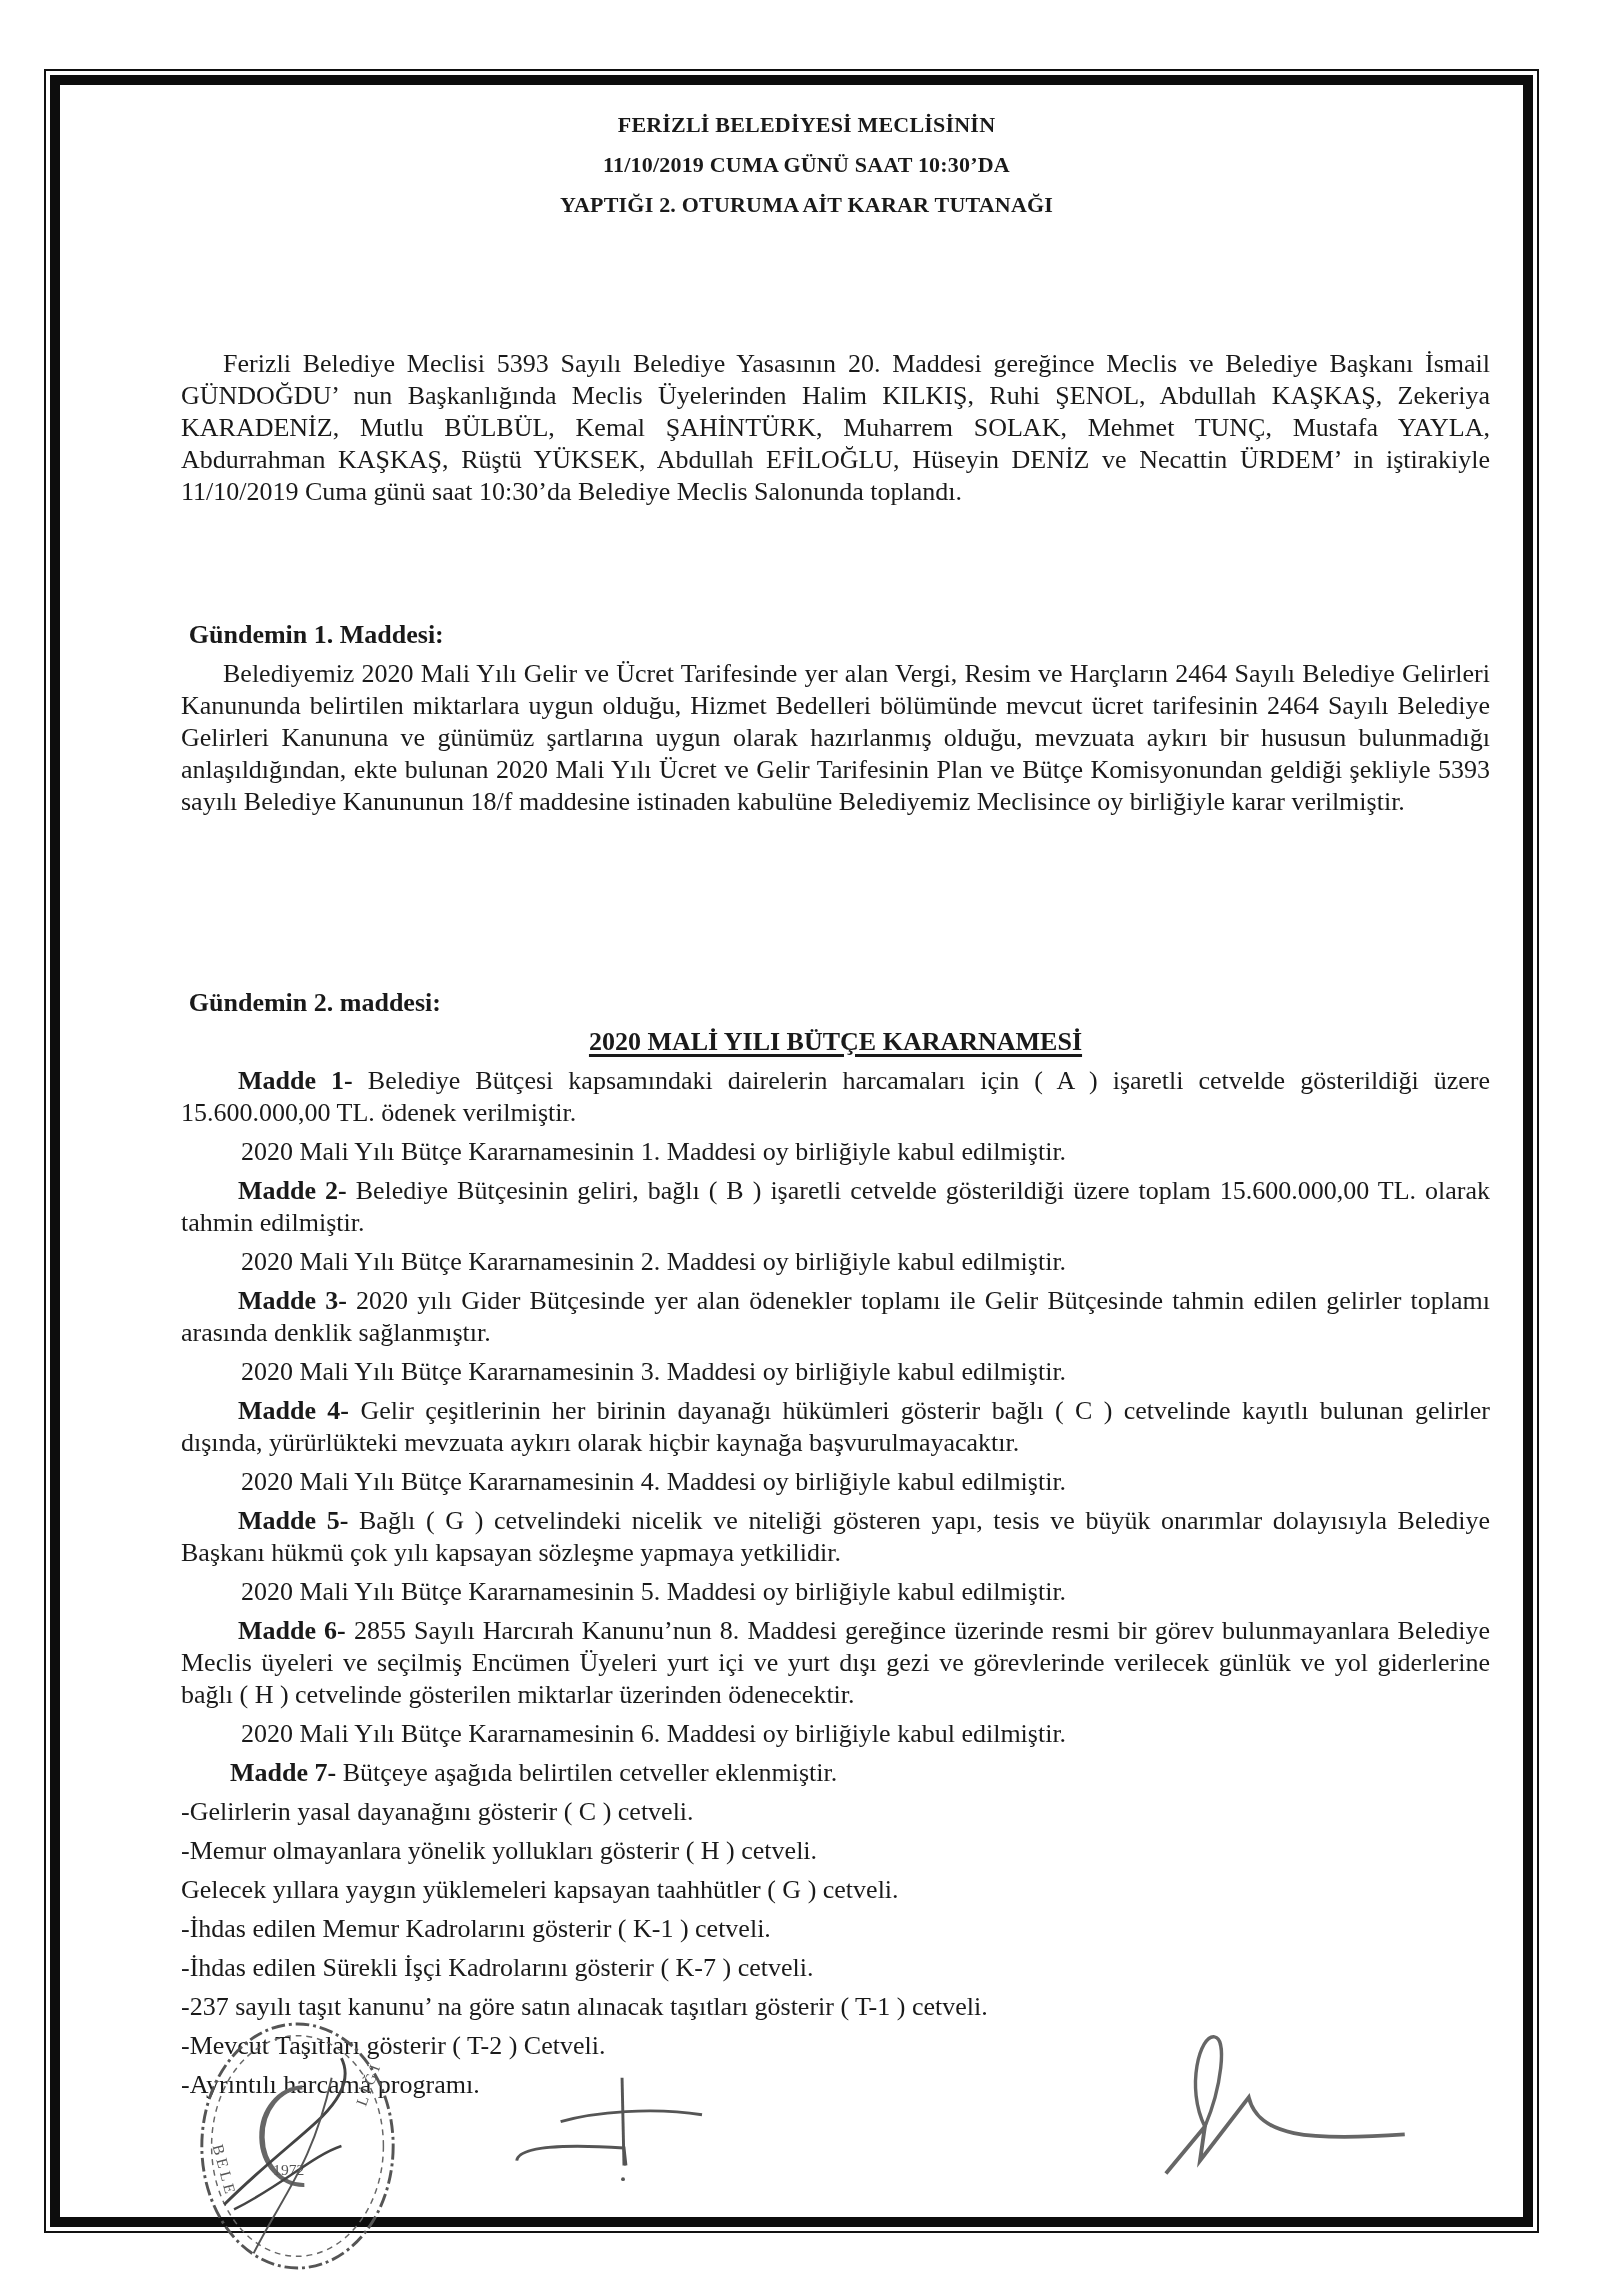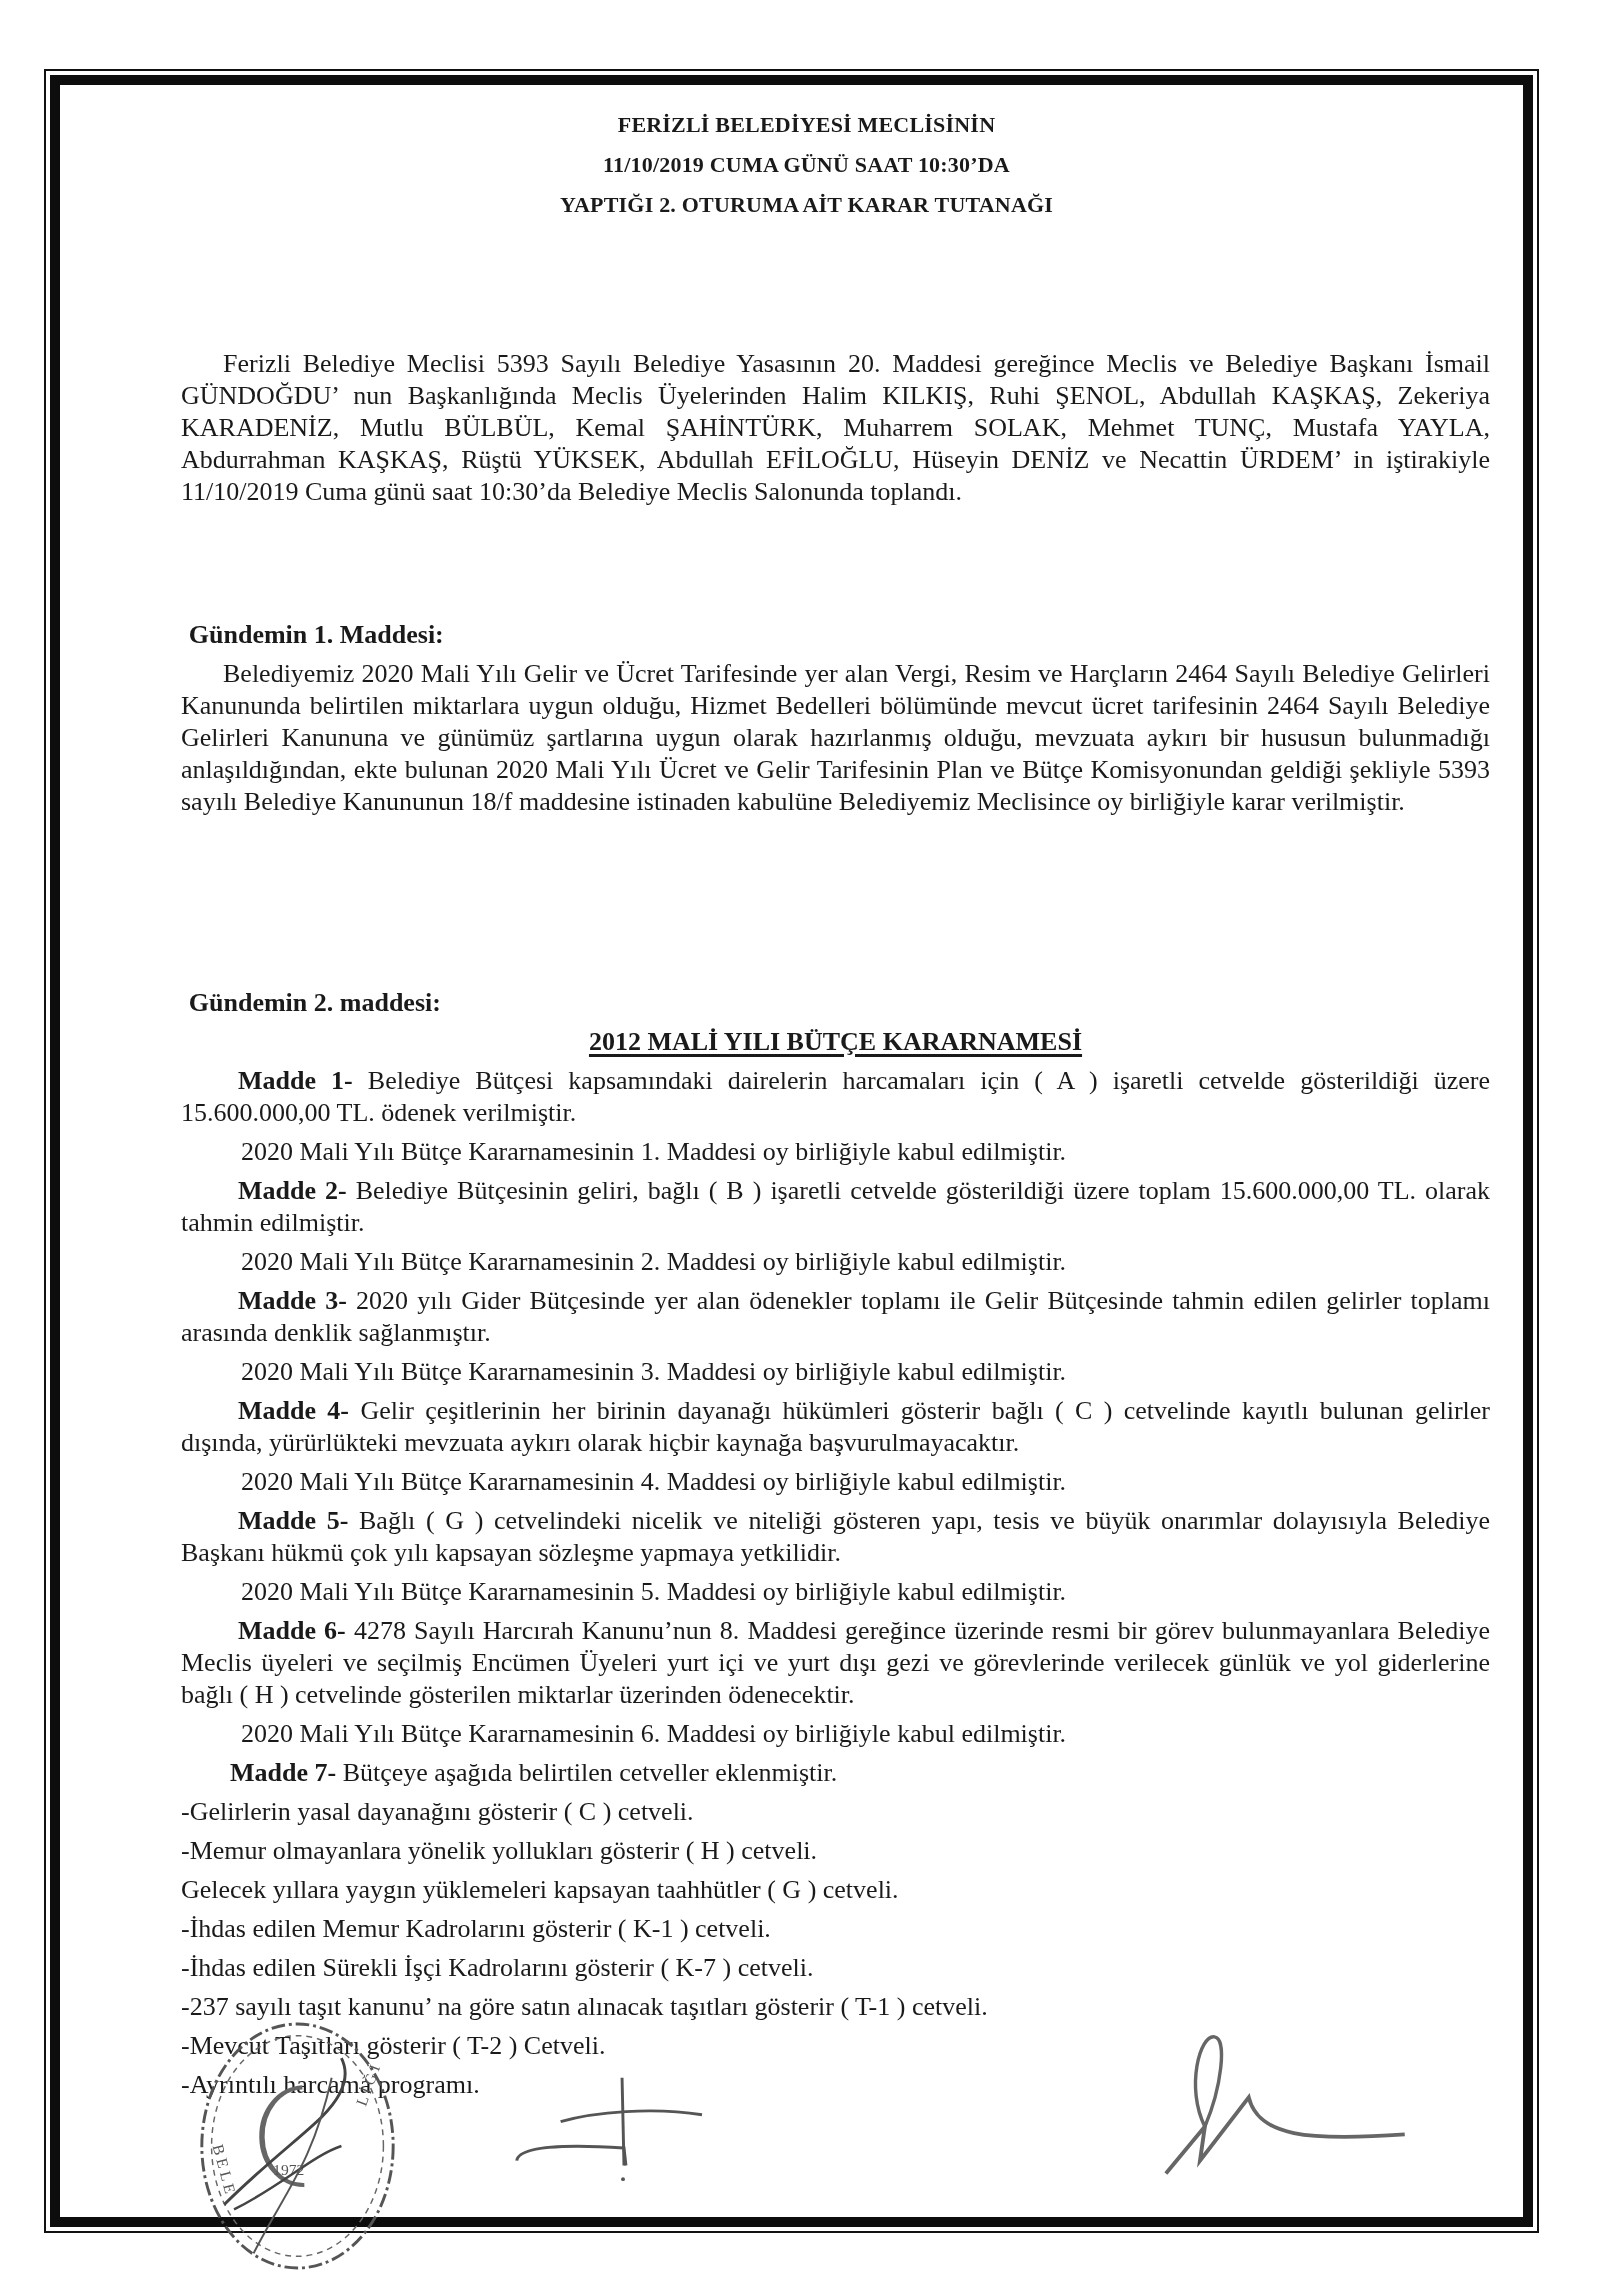--- a/index.html
+++ b/index.html
@@ -41,38 +41,38 @@
   <p class="indent">Ferizli Belediye Meclisi 5393 Sayılı Belediye Yasasının 20. Maddesi gereğince Meclis ve Belediye Başkanı İsmail GÜNDOĞDU’ nun Başkanlığında Meclis Üyelerinden Halim KILKIŞ, Ruhi ŞENOL, Abdullah KAŞKAŞ, Zekeriya KARADENİZ, Mutlu BÜLBÜL, Kemal ŞAHİNTÜRK, Muharrem SOLAK, Mehmet TUNÇ, Mustafa YAYLA, Abdurrahman KAŞKAŞ, Rüştü YÜKSEK, Abdullah EFİLOĞLU, Hüseyin DENİZ ve Necattin ÜRDEM’ in iştirakiyle 11/10/2019 Cuma günü saat 10:30’da Belediye Meclis Salonunda toplandı.</p>
 </div>
 
 <div class="body-text" style="top:612px;">
   <p class="heading" style="padding-left:7.8px;">Gündemin 1. Maddesi:</p>
   <p class="indent">Belediyemiz 2020 Mali Yılı Gelir ve Ücret Tarifesinde yer alan Vergi, Resim ve Harçların 2464 Sayılı Belediye Gelirleri Kanununda belirtilen miktarlara uygun olduğu, Hizmet Bedelleri bölümünde mevcut ücret tarifesinin 2464 Sayılı Belediye Gelirleri Kanununa ve günümüz şartlarına uygun olarak hazırlanmış olduğu, mevzuata aykırı bir hususun bulunmadığı anlaşıldığından, ekte bulunan 2020 Mali Yılı Ücret ve Gelir Tarifesinin Plan ve Bütçe Komisyonundan geldiği şekliyle 5393 sayılı Belediye Kanununun 18/f maddesine istinaden kabulüne Belediyemiz Meclisince oy birliğiyle karar verilmiştir.</p>
 </div>
 
 <div class="body-text" style="top:980px;">
   <p class="heading" style="padding-left:7.8px;">Gündemin 2. maddesi:</p>
-  <p class="section-title">2012  MALİ YILI BÜTÇE KARARNAMESİ</p>
+  <p class="section-title">2020  MALİ YILI BÜTÇE KARARNAMESİ</p>
 
   <p class="indent2"><span class="madde-label">Madde 1-</span> <span>Belediye Bütçesi kapsamındaki dairelerin harcamaları için ( A ) işaretli cetvelde gösterildiği üzere  15.600.000,00 TL. ödenek verilmiştir.</span></p>
   <p class="approve">2020 Mali Yılı Bütçe Kararnamesinin 1. Maddesi oy birliğiyle kabul edilmiştir.</p>
 
   <p class="indent2"><span class="madde-label">Madde 2-</span> <span>Belediye Bütçesinin geliri, bağlı ( B ) işaretli cetvelde gösterildiği üzere toplam 15.600.000,00 TL. olarak tahmin edilmiştir.</span></p>
   <p class="approve">2020 Mali Yılı Bütçe Kararnamesinin 2. Maddesi oy birliğiyle kabul edilmiştir.</p>
 
   <p class="indent2"><span class="madde-label">Madde 3-</span> <span>2020 yılı Gider Bütçesinde yer alan ödenekler toplamı ile Gelir Bütçesinde tahmin edilen gelirler toplamı arasında denklik sağlanmıştır.</span></p>
   <p class="approve">2020 Mali Yılı Bütçe Kararnamesinin 3. Maddesi oy birliğiyle kabul edilmiştir.</p>
 
   <p class="indent2"><span class="madde-label">Madde 4-</span> <span>Gelir çeşitlerinin her birinin dayanağı hükümleri gösterir bağlı ( C ) cetvelinde kayıtlı bulunan gelirler dışında, yürürlükteki mevzuata aykırı olarak hiçbir kaynağa başvurulmayacaktır.</span></p>
   <p class="approve">2020 Mali Yılı Bütçe Kararnamesinin 4. Maddesi oy birliğiyle kabul edilmiştir.</p>
 
   <p class="indent2"><span class="madde-label">Madde 5-</span> <span>Bağlı ( G ) cetvelindeki nicelik ve niteliği gösteren yapı, tesis ve büyük onarımlar dolayısıyla Belediye Başkanı hükmü çok yılı kapsayan sözleşme yapmaya yetkilidir.</span></p>
   <p class="approve">2020 Mali Yılı Bütçe Kararnamesinin 5. Maddesi oy birliğiyle kabul edilmiştir.</p>
 
-  <p class="indent2"><span class="madde-label">Madde 6-</span> <span>4278 Sayılı Harcırah Kanunu’nun 8. Maddesi gereğince üzerinde resmi bir görev bulunmayanlara Belediye Meclis üyeleri ve seçilmiş Encümen Üyeleri yurt içi ve yurt dışı gezi ve görevlerinde verilecek günlük ve yol giderlerine bağlı ( H ) cetvelinde gösterilen miktarlar üzerinden ödenecektir.</span></p>
+  <p class="indent2"><span class="madde-label">Madde 6-</span> <span>2855 Sayılı Harcırah Kanunu’nun 8. Maddesi gereğince üzerinde resmi bir görev bulunmayanlara Belediye Meclis üyeleri ve seçilmiş Encümen Üyeleri yurt içi ve yurt dışı gezi ve görevlerinde verilecek günlük ve yol giderlerine bağlı ( H ) cetvelinde gösterilen miktarlar üzerinden ödenecektir.</span></p>
   <p class="approve">2020 Mali Yılı Bütçe Kararnamesinin 6. Maddesi oy birliğiyle kabul edilmiştir.</p>
 
   <p class="indent" style="text-indent:49px;"><span class="madde-label">Madde 7-</span> <span>Bütçeye aşağıda belirtilen cetveller eklenmiştir.</span></p>
 
   <p class="list-item">-Gelirlerin yasal dayanağını gösterir ( C ) cetveli.</p>
   <p class="list-item">-Memur olmayanlara yönelik yollukları gösterir ( H ) cetveli.</p>
   <p class="list-item">Gelecek yıllara yaygın yüklemeleri kapsayan taahhütler ( G ) cetveli.</p>
   <p class="list-item">-İhdas edilen Memur Kadrolarını gösterir ( K-1 ) cetveli.</p>
   <p class="list-item">-İhdas edilen Sürekli İşçi Kadrolarını gösterir ( K-7 ) cetveli.</p>
   <p class="list-item">-237 sayılı taşıt kanunu’ na göre satın alınacak taşıtları gösterir ( T-1 ) cetveli.</p>

